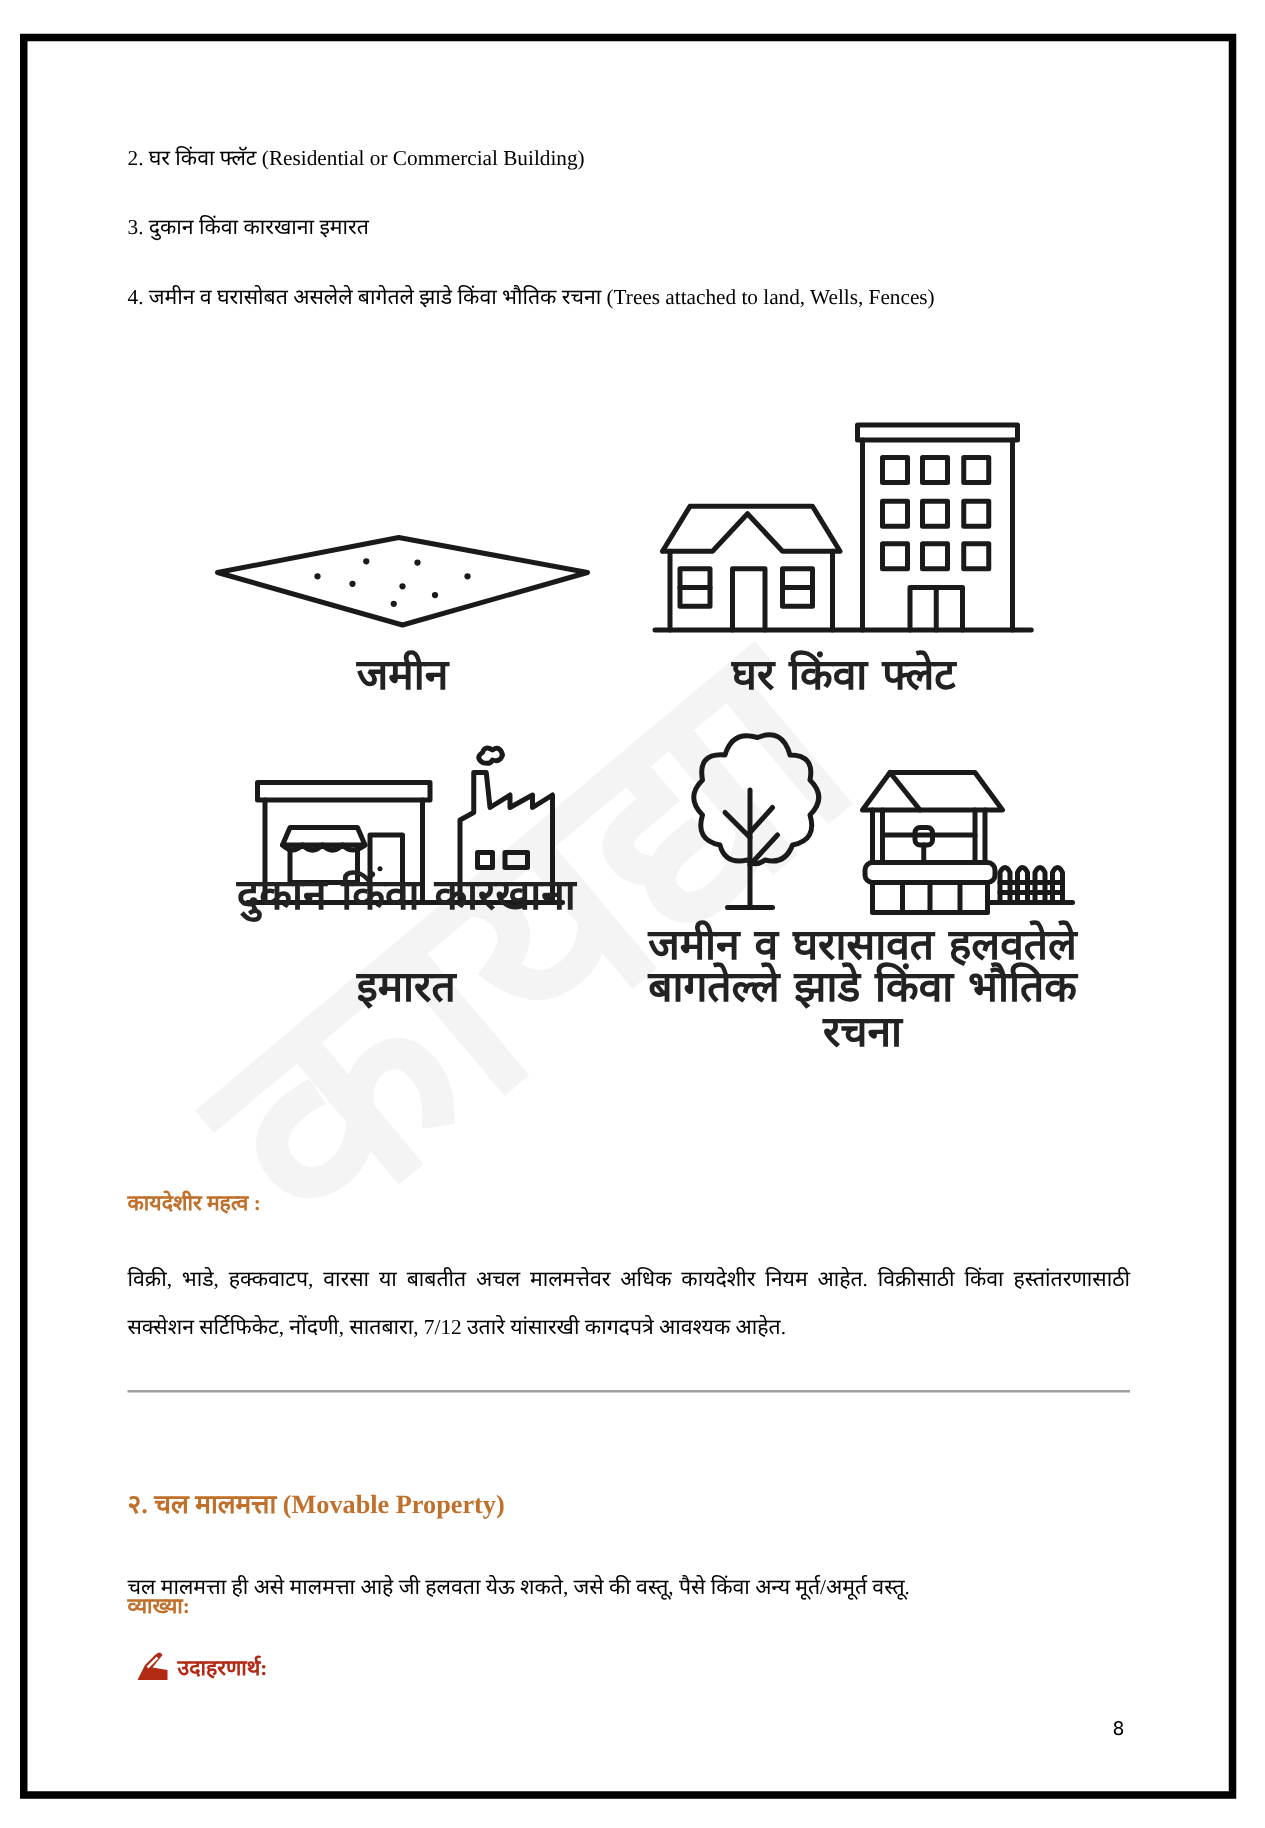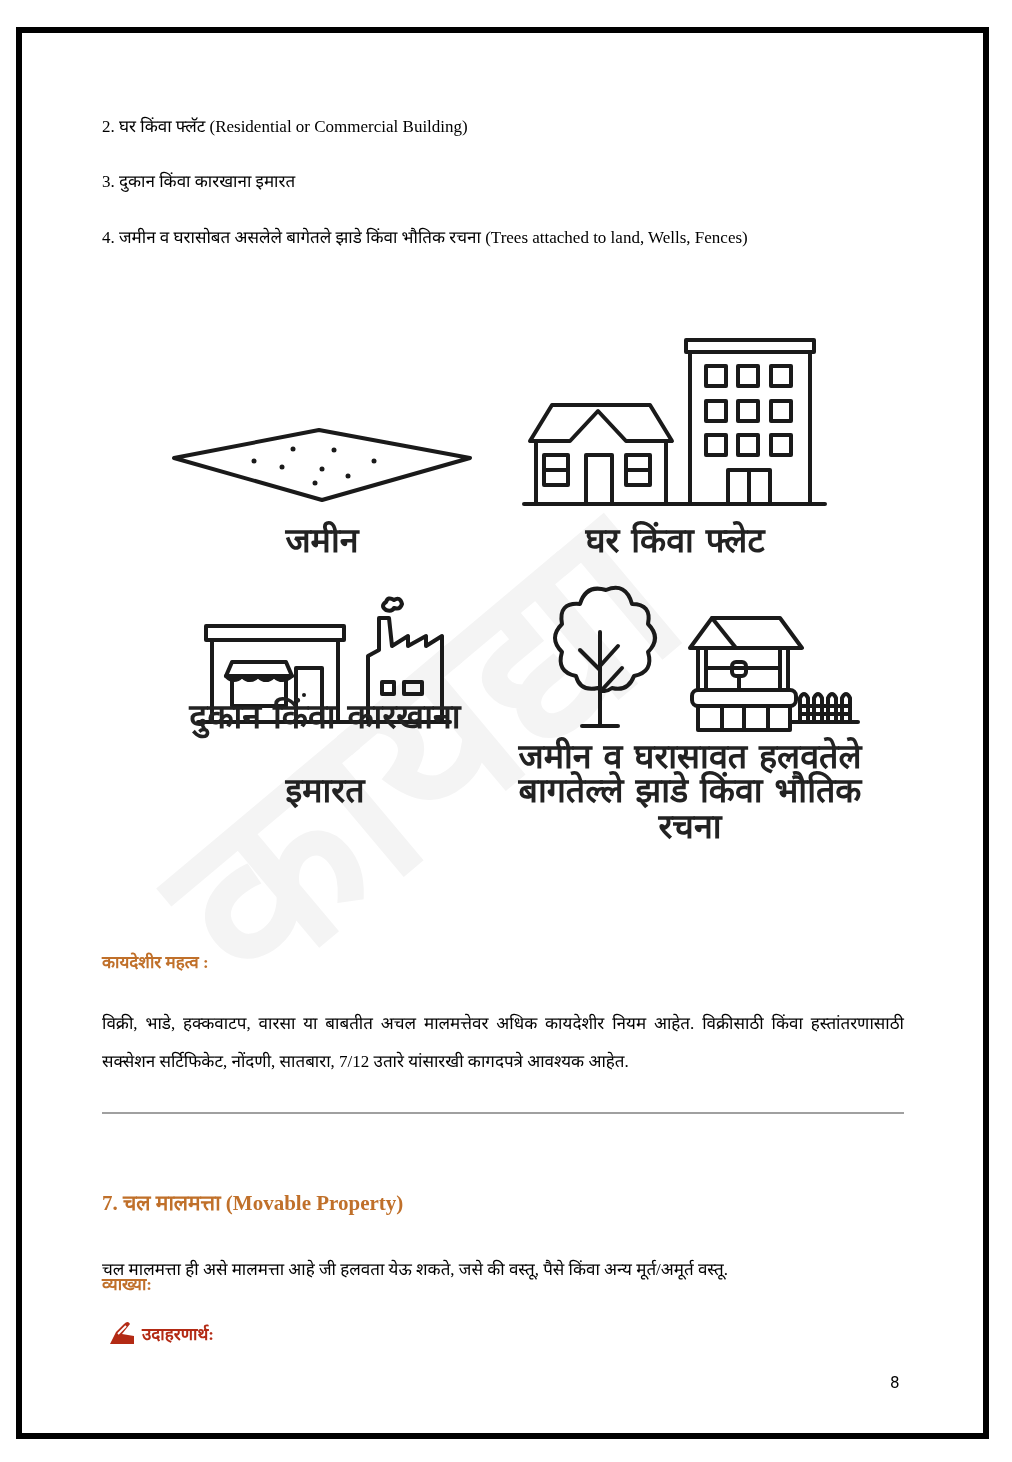--- a/index.html
+++ b/index.html
@@ -128,21 +128,21 @@
     <line class="ic" x1="258" y1="134" x2="308" y2="134"></line>
 </svg>
 <div class="caption" style="left:515px; top:738px; width:350px;">जमीन व घरासावत हलवतेले</div>
 <div class="caption" style="left:515px; top:772px; width:350px;">बागतेल्ले झाडे किंवा भौतिक रचना</div>
 
 <div class="text orange" style="top:900px;">कायदेशीर महत्व :</div>
 <div class="text justify" style="top:957px;margin-top:48px;">विक्री, भाडे, हक्कवाटप, वारसा या बाबतीत अचल मालमत्तेवर अधिक कायदेशीर नियम आहेत. विक्रीसाठी किंवा हस्तांतरणासाठी सक्सेशन सर्टिफिकेट, नोंदणी, सातबारा, 7/12 उतारे यांसारखी कागदपत्रे आवश्यक आहेत.</div>
 
 <div class="divider"></div>
 
-<div class="text orange" style="top:1140px; font-size:21px;">7. चल मालमत्ता (Movable Property)</div>
+<div class="text orange" style="top:1140px; font-size:21px;">२. चल मालमत्ता (Movable Property)</div>
 <div class="text orange" style="top:1222px;">व्याख्या:</div>
 <div class="text" style="top:1251px;">चल मालमत्ता ही असे मालमत्ता आहे जी हलवता येऊ शकते, जसे की वस्तू, पैसे किंवा अन्य मूर्त/अमूर्त वस्तू.</div>
 
 <div class="text" style="top:1316px;">
   <svg width="30" height="26" viewBox="0 0 30 26" style="vertical-align:-6px; margin-left:4px; margin-right:6px;">
     <path d="M4,24 L10,12 L18,4 Q22,0 24,4 L16,14 L28,16 L28,24 Z" fill="#b32a14"></path>
     <path d="M12,14 L20,6" stroke="#fff" stroke-width="2"></path>
   </svg><span class="red">उदाहरणार्थ:</span>
 </div>
 

